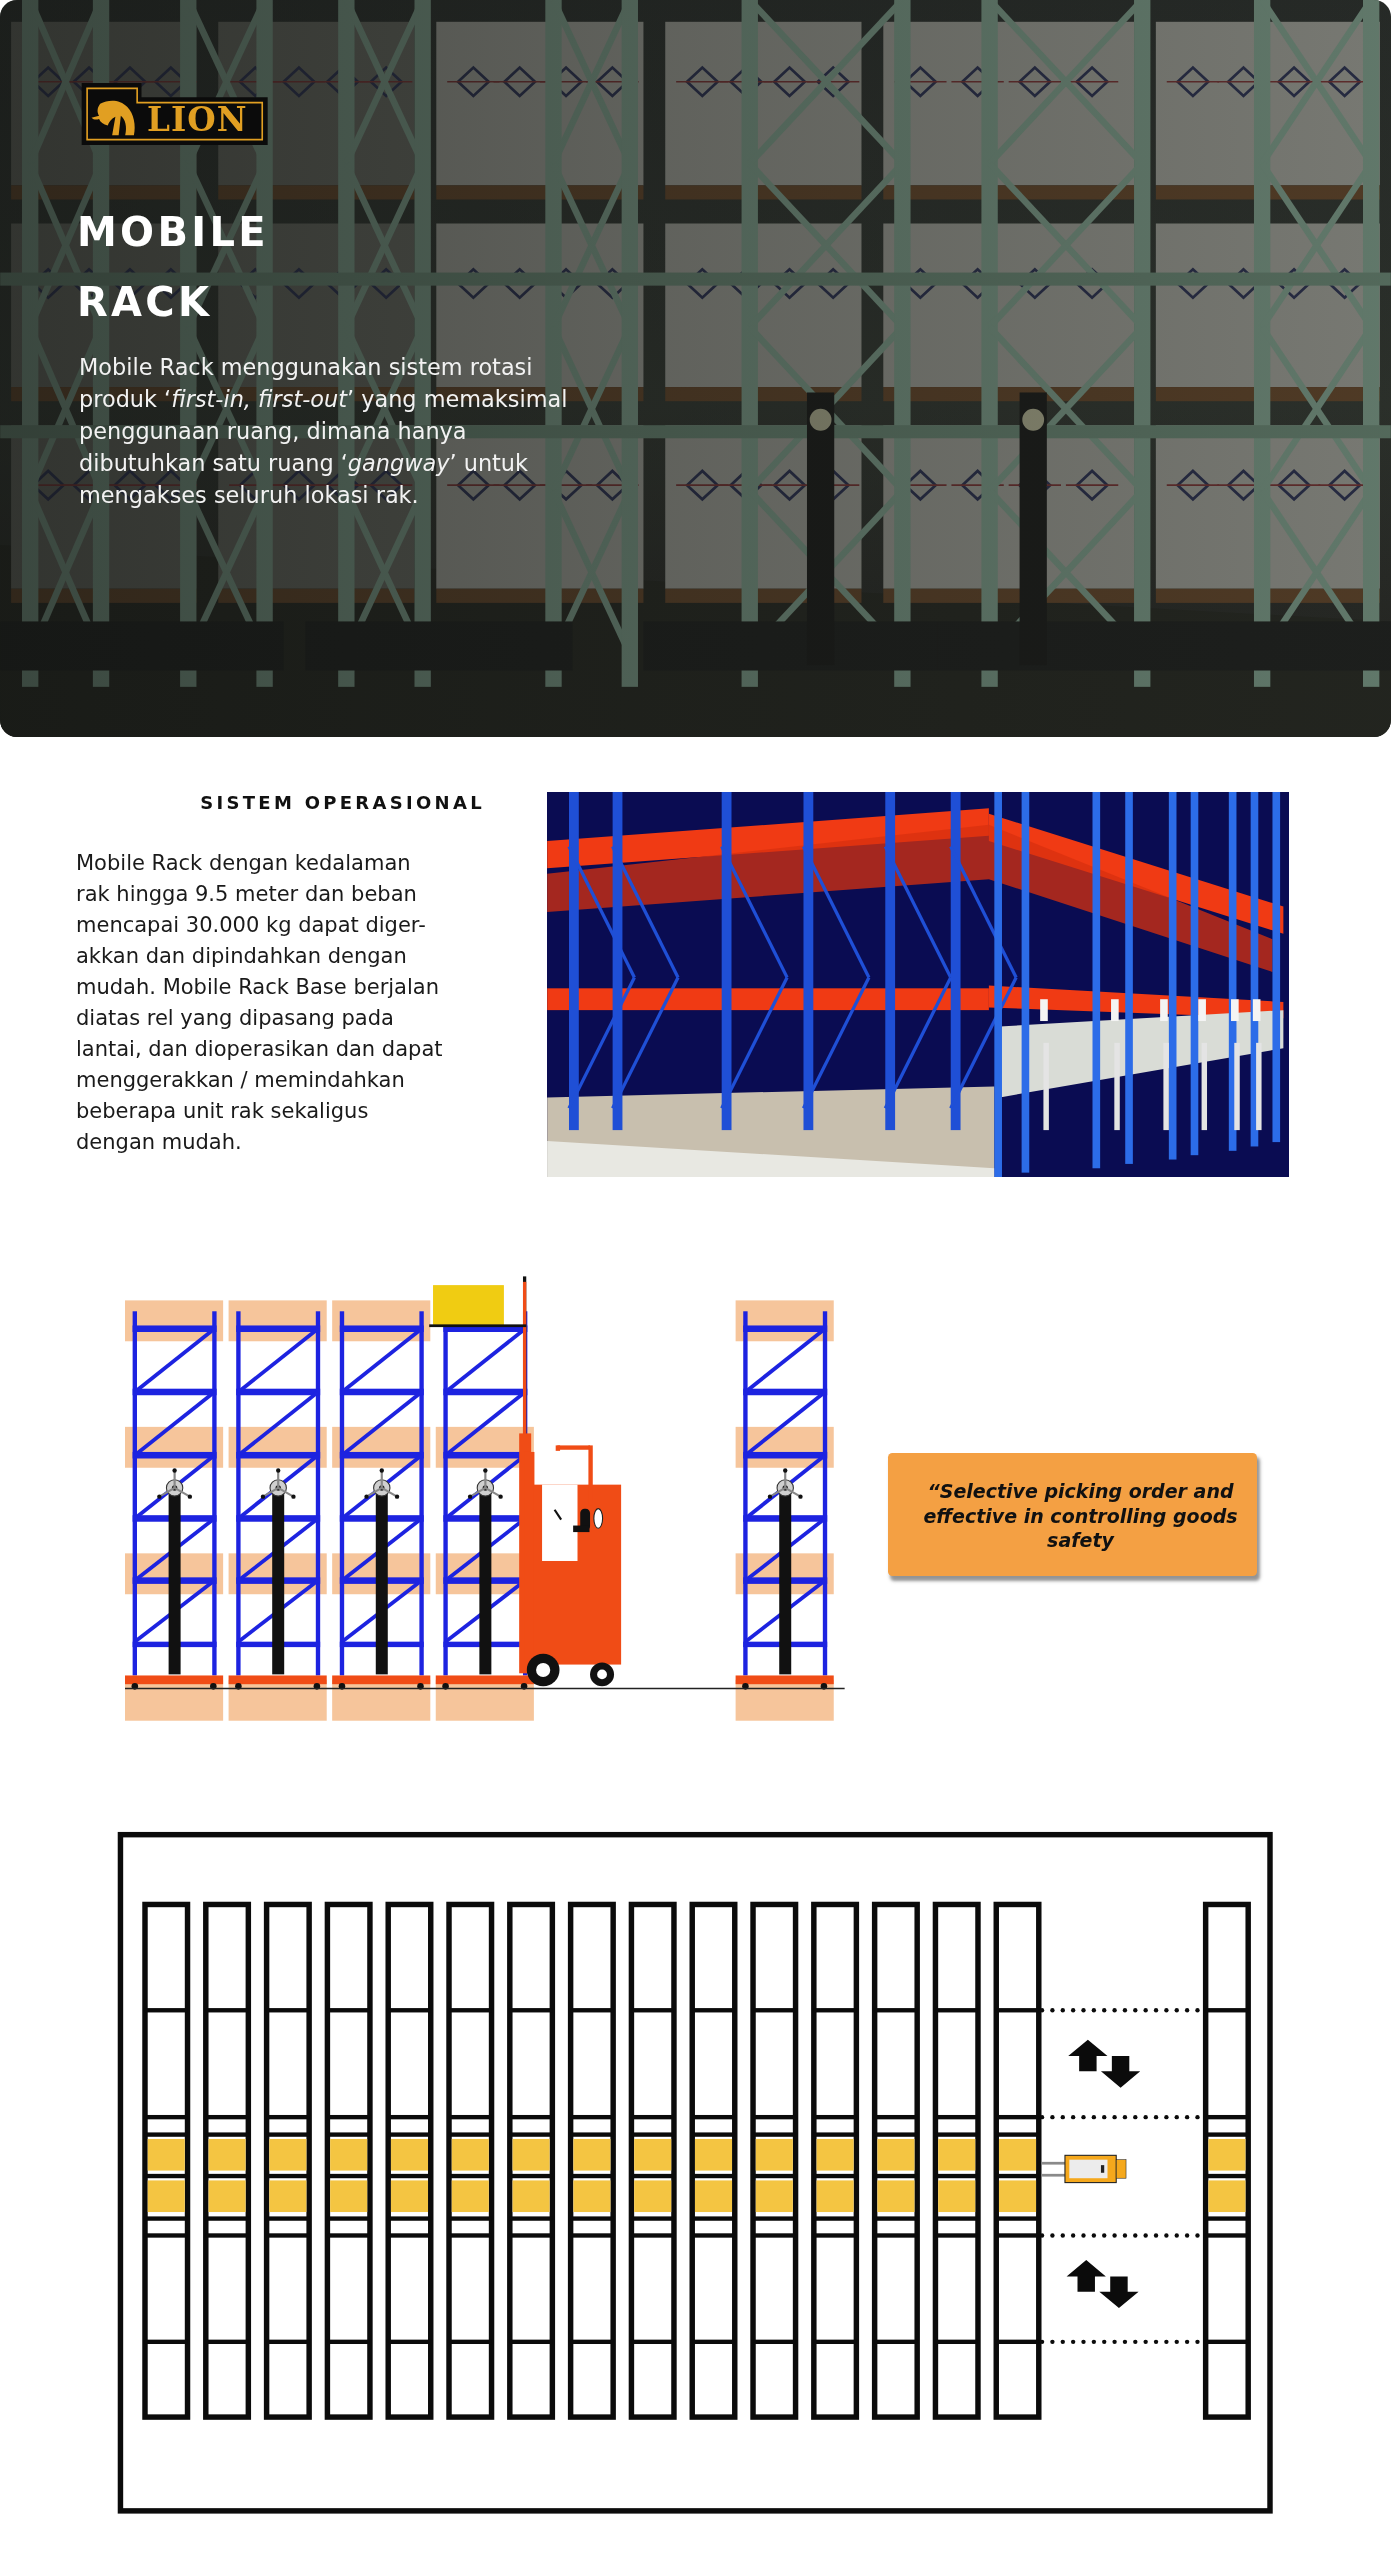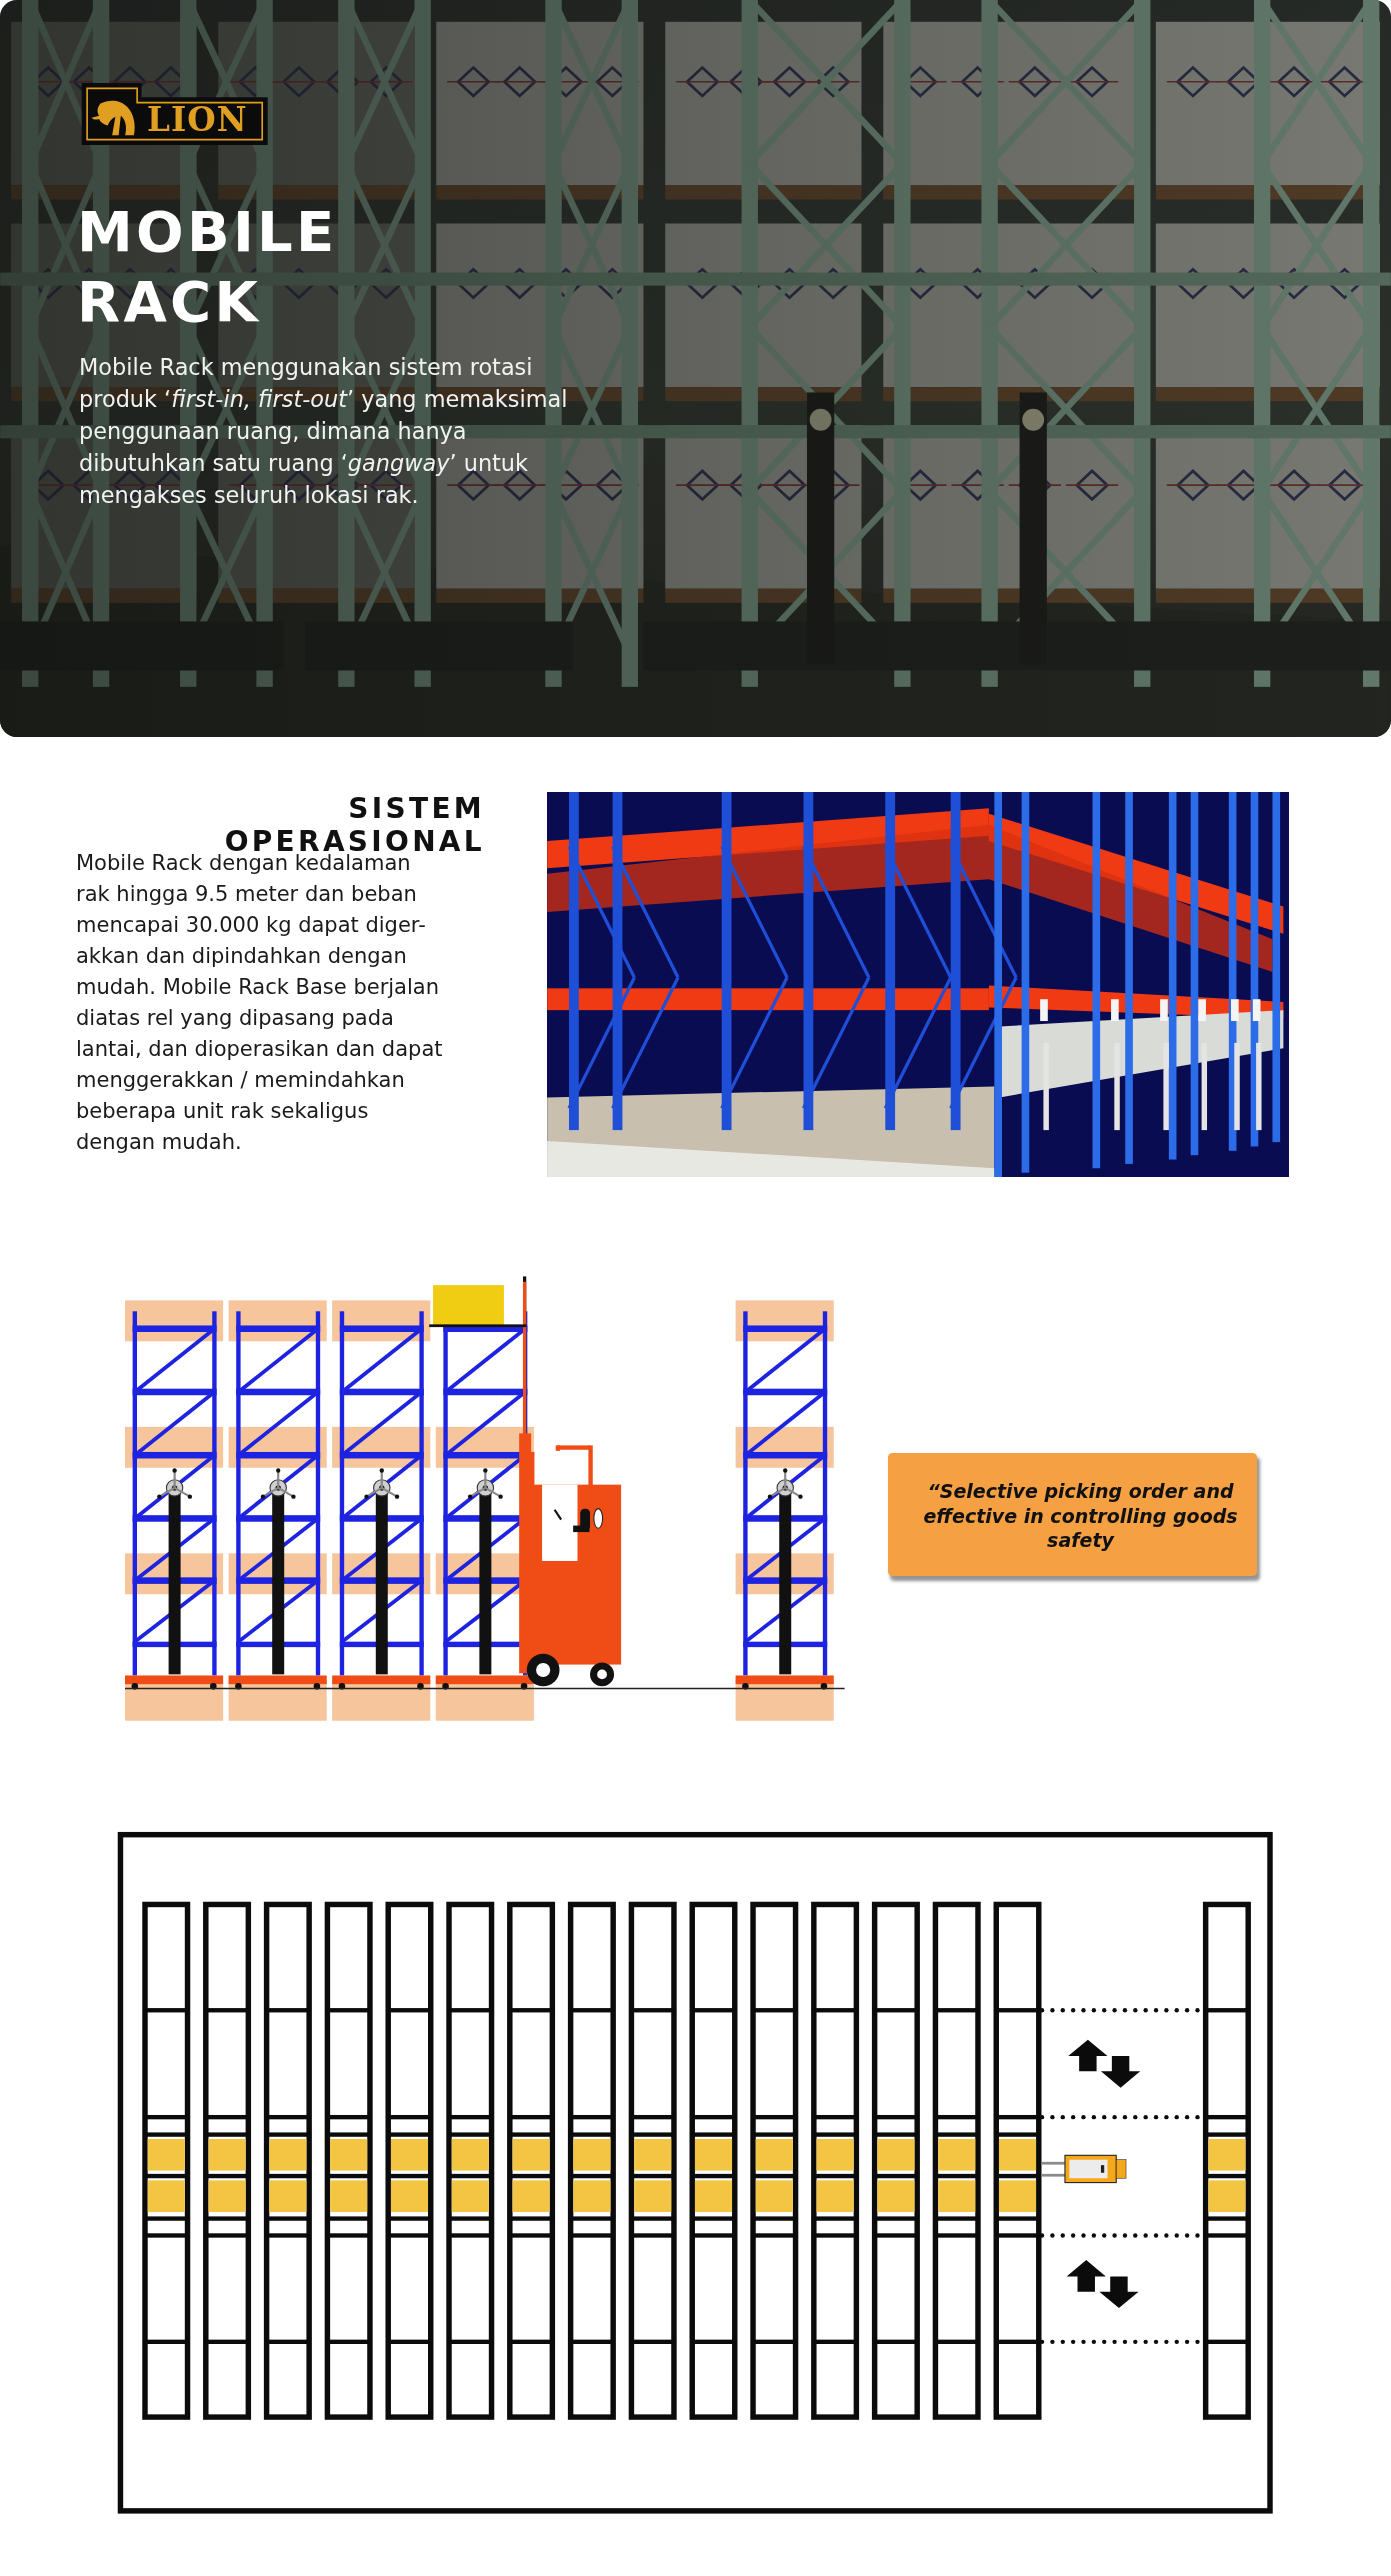--- a/index.html
+++ b/index.html
@@ -7,30 +7,30 @@
          font-family: "DejaVu Sans", "Liberation Sans", sans-serif; }
 
   
   .hero { position: absolute; left: 0; top: 0; width: 1391px; height: 737px; overflow: hidden;
           background: linear-gradient(180deg, #2a2e2b 0%, #30352f 55%, #2b2d29 78%, #262723 100%); border-radius: 17px; }
   .hero svg.photo { position: absolute; left: 0; top: 0; }
   .hero .shade { position: absolute; inset: 0;
                  background: linear-gradient(90deg, rgba(15,17,15,0.55) 0%, rgba(15,17,15,0.35) 45%, rgba(15,17,15,0.15) 100%); }
   .logo { position: absolute; left: 77px; top: 83px; width: 191px; height: 62px; }
   .hero-title { position: absolute; left: 77px; top: 197px; margin: 0; color: #ffffff;
-                font-family: "DejaVu Sans", sans-serif; font-weight: bold; font-size: 56px;
+                font-family: "DejaVu Sans", sans-serif; font-weight: bold; font-size: 40px;
                 line-height: 70px; letter-spacing: 3.3px; }
   .hero-desc { position: absolute; left: 79px; top: 351px; width: 545px; margin: 0; color: #f2f2f2;
                font-family: "DejaVu Sans", sans-serif; font-size: 22.4px; line-height: 32px; }
   .hero-desc span { display: block; white-space: nowrap; }
   .hero-desc i { font-style: italic; }
 
   
   .ops-title { position: absolute; left: 98px; top: 792px; width: 387px; text-align: right; margin: 0;
-               font-family: "DejaVu Sans", sans-serif; font-weight: bold; font-size: 28px;
+               font-family: "DejaVu Sans", sans-serif; font-weight: bold; font-size: 18px;
                letter-spacing: 3.3px; color: #111; }
   .ops-body { position: absolute; left: 76px; top: 848px; width: 409px; margin: 0; 
               font-family: "DejaVu Sans", sans-serif; font-size: 21px; line-height: 31px; color: #1a1a1a; }
   .ops-body span { display: block; white-space: nowrap; }
   .ops-photo { position: absolute; left: 547px; top: 792px; width: 742px; height: 385px;
                background: #0c0f5e; overflow: hidden; }
 
   
   .elevation { position: absolute; left: 125px; top: 1260px; }
 

